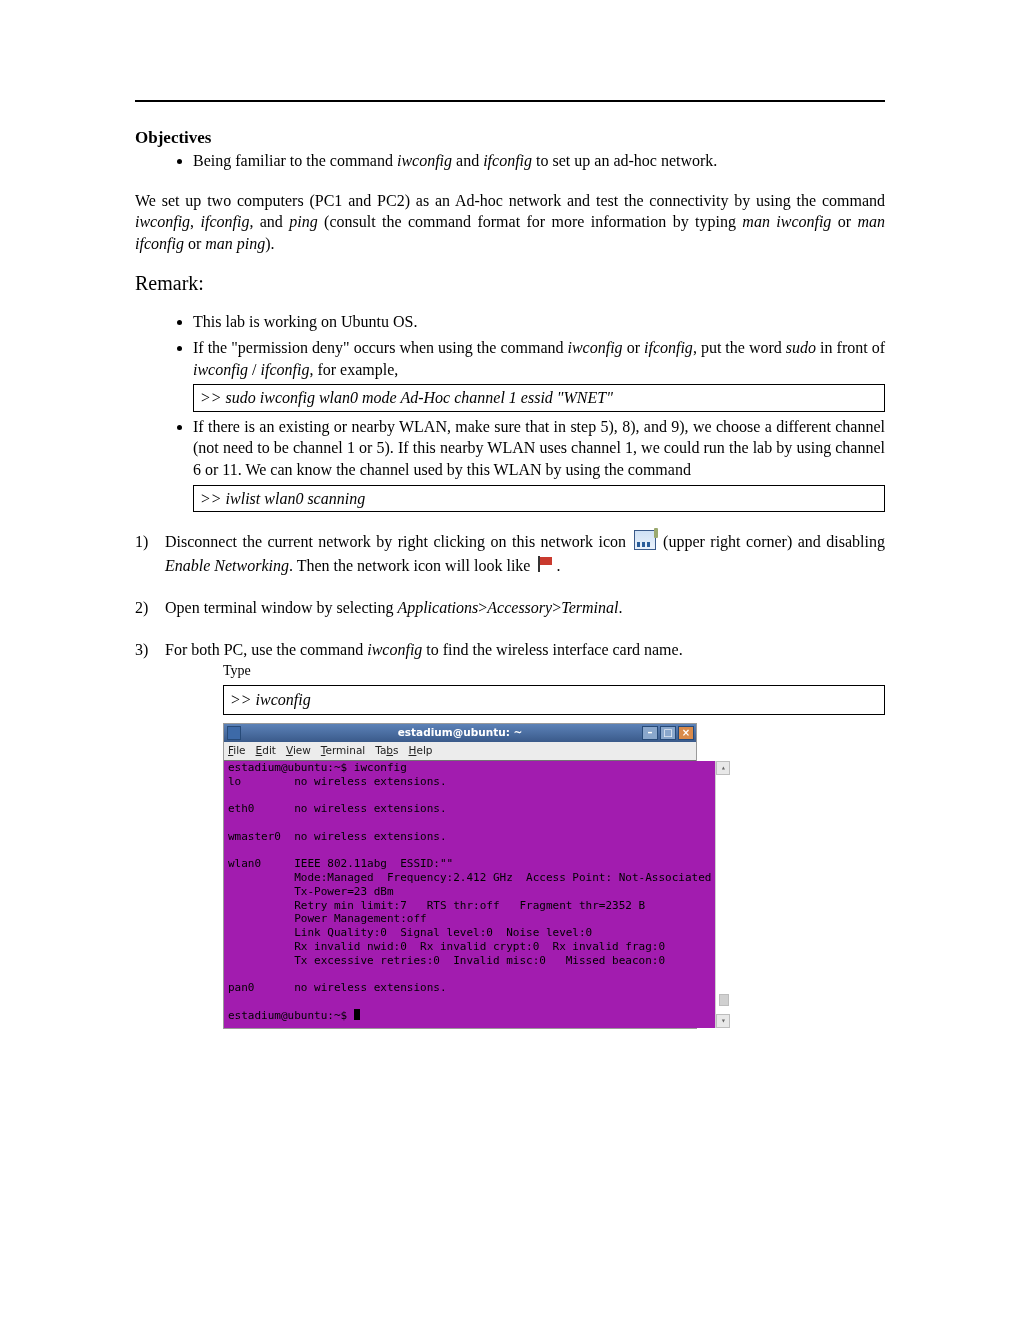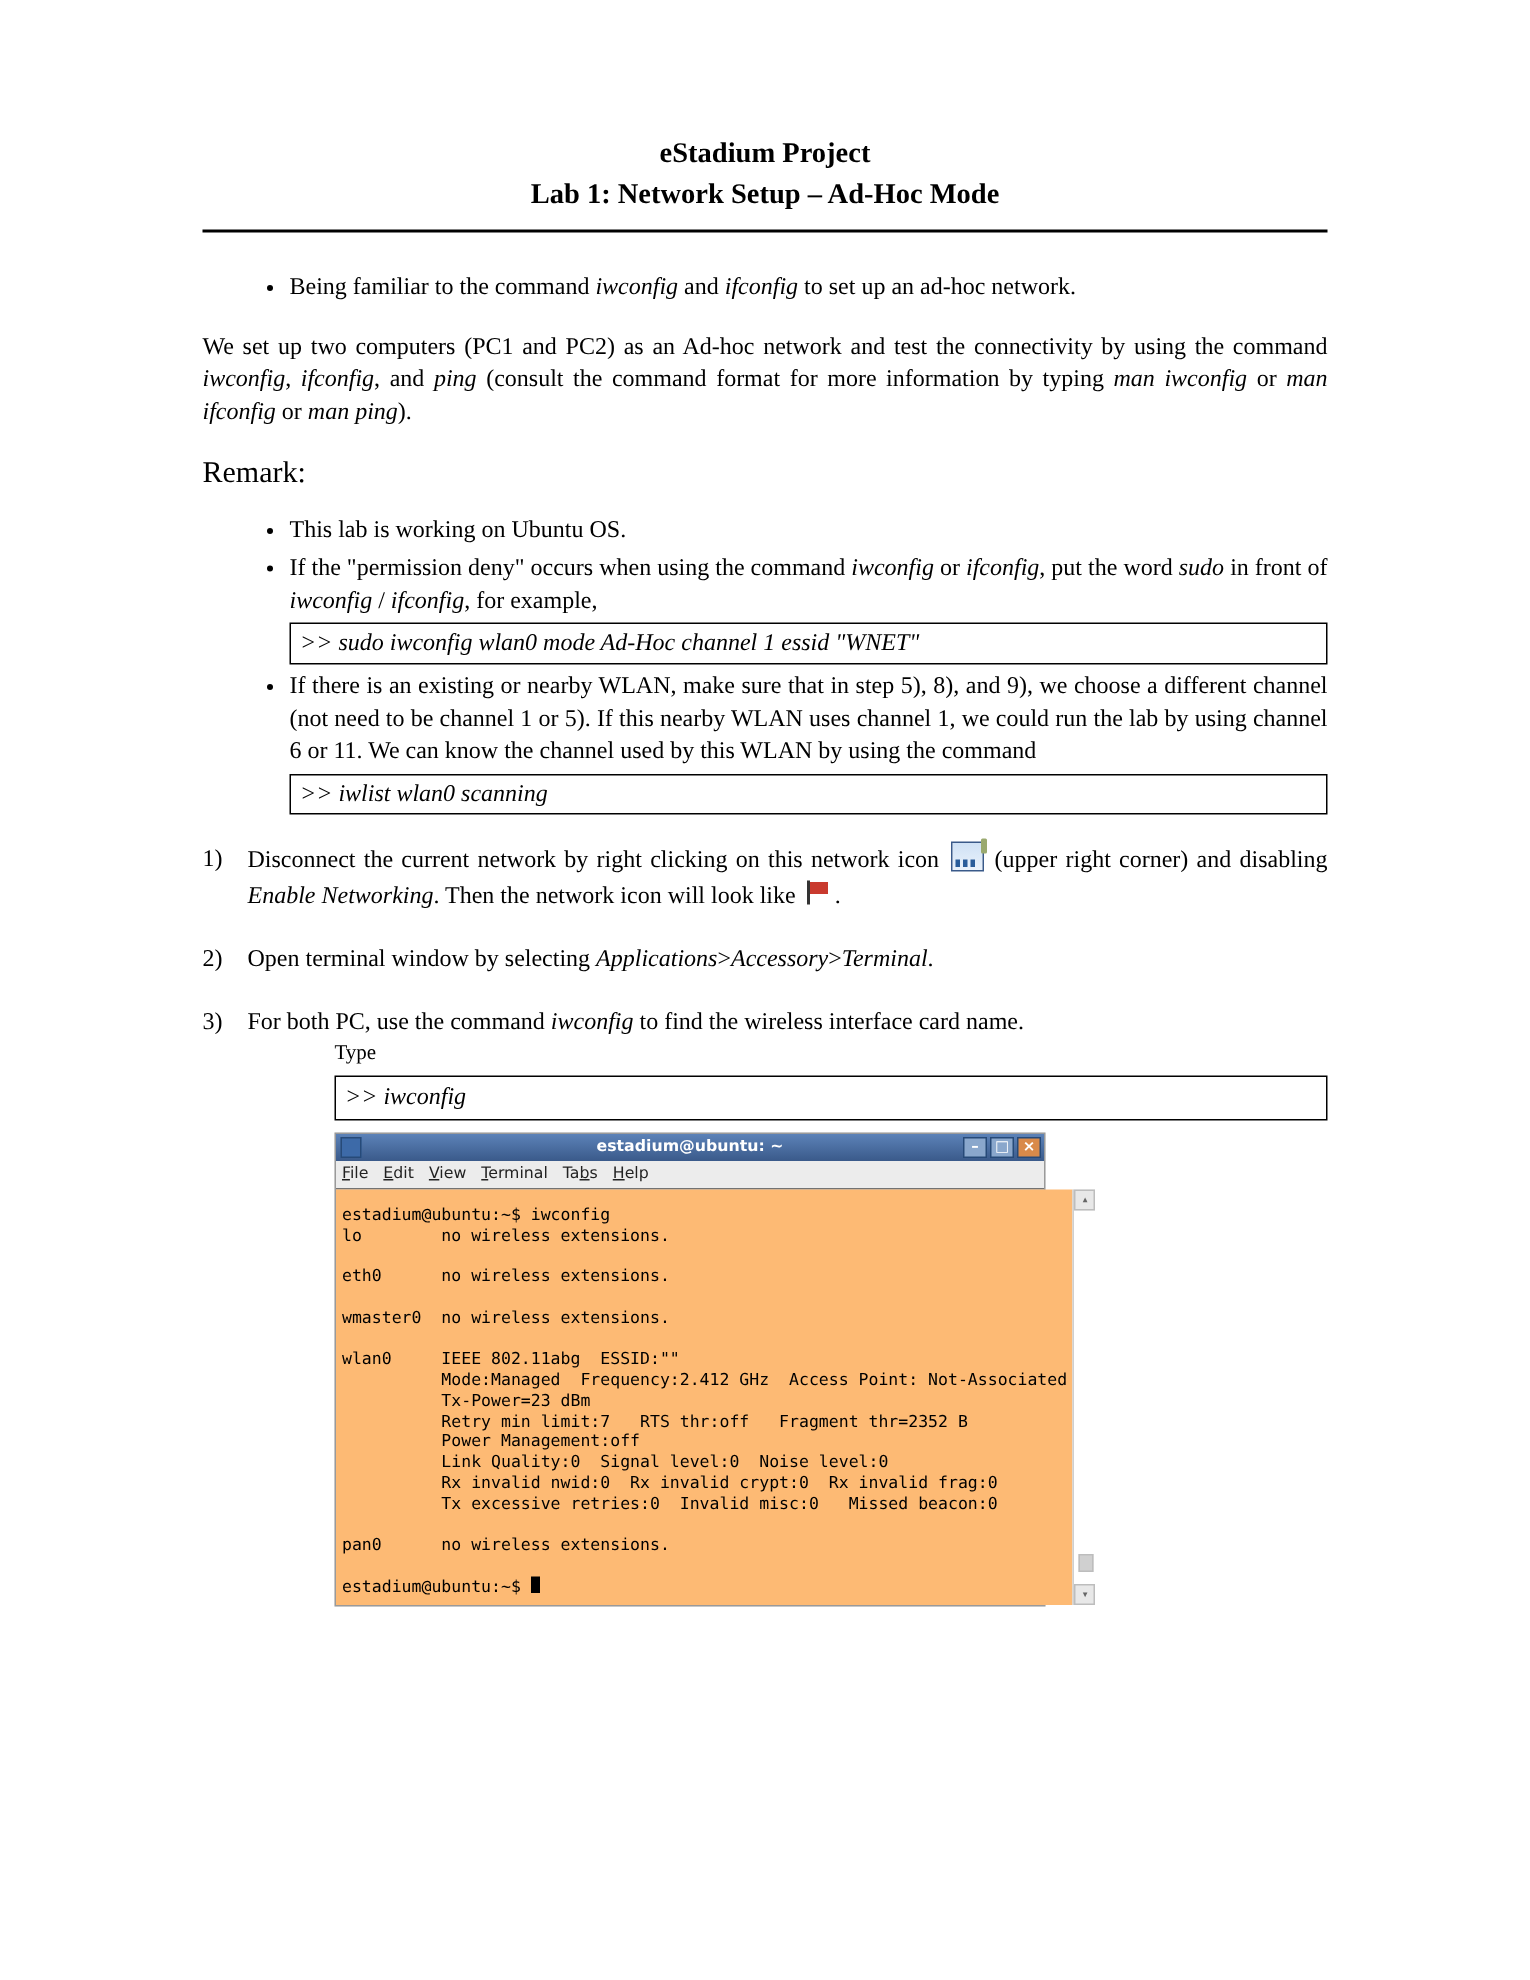--- a/index.html
+++ b/index.html
@@ -218,22 +218,22 @@
       font-size: 10.5px;
       color: #222;
     }
     .term-menubar .menu-item .ul {
       text-decoration: underline;
     }
     .term-body-wrap {
       display: flex;
     }
     .term-body {
-      background: #fdba74;
-      padding: 10px 4px 6px 4px;
+      background: #a21caf;
+      padding: 0 4px 6px 4px;
       white-space: pre;
       line-height: 1.25;
       flex: 1;
       color: #000;
       font-size: 11px;
     }
     .term-scroll {
       width: 14px;
       background: #e3e3e3;
       border-left: 1px solid #cfcfcf;
@@ -269,26 +269,23 @@
       height: 11px;
       background: #000;
       vertical-align: -1px;
     }
   </style>
 </head>
 <body>
 
 <div class="page">
 
-  <div class="title-block">
-    <div>eStadium Project</div>
-    <div>Lab 1:  Network Setup – Ad-Hoc Mode</div>
-  </div>
   <hr class="titlebar">
 
+  <div class="section-head">Objectives</div>
   <ul class="bullets">
     <li>
       <span>Being familiar to the command </span><span class="italic">iwconfig</span><span> and </span><span class="italic">ifconfig</span><span> to set up an ad-hoc network.</span>
     </li>
   </ul>
 
   <p class="para justify">
     <span>We set up two computers (PC1 and PC2) as an Ad-hoc network and test the connectivity by using the command </span><span class="italic">iwconfig</span><span>, </span><span class="italic">ifconfig</span><span>, and </span><span class="italic">ping</span><span> (consult the command format for more information by typing  </span><span class="italic">man iwconfig</span><span>  or  </span><span class="italic">man ifconfig</span><span>  or  </span><span class="italic">man ping</span><span>).</span>
   </p>
 

